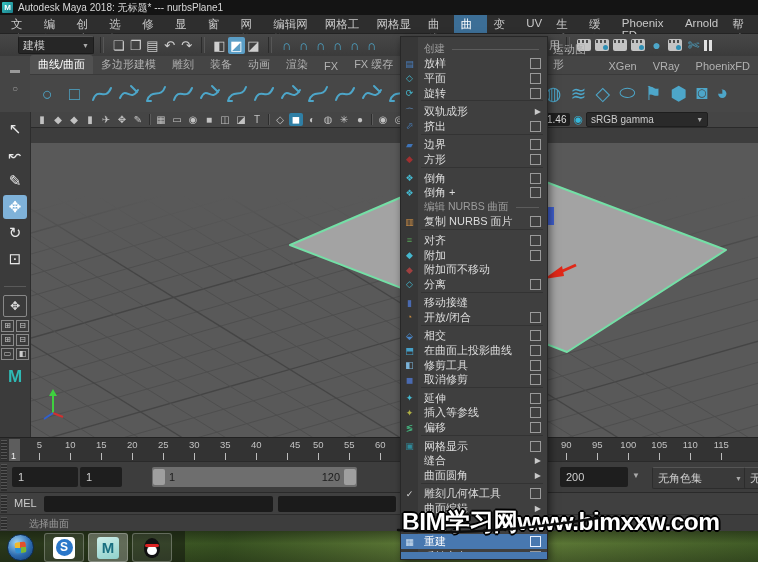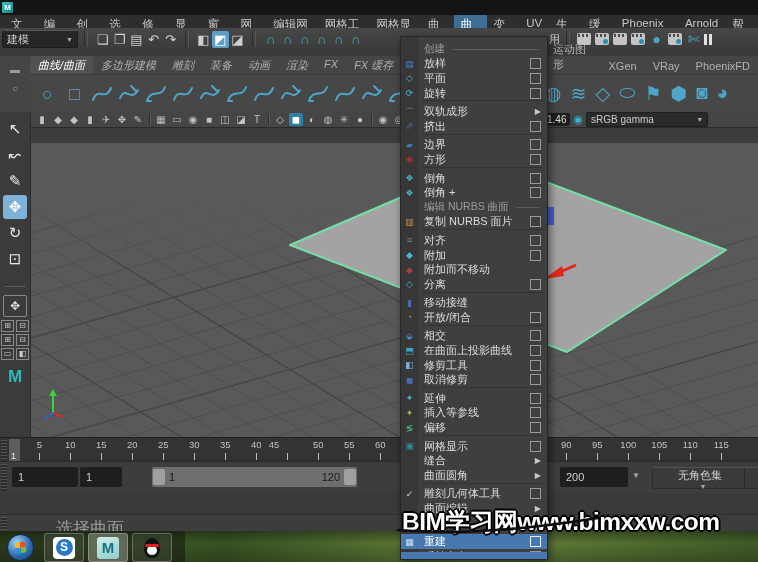--- a/index.html
+++ b/index.html
@@ -12,38 +12,38 @@
   #titlebar{top:0;height:15px;background:#141414;display:flex;align-items:center;color:#d8d8d8;font-size:10px;}
   .mya-ic{width:11px;height:11px;margin:0 5px 0 2px;background:linear-gradient(135deg,#35c4c0,#1b7f8c);
     color:#fff;font-size:8px;font-weight:bold;display:flex;align-items:center;justify-content:center;border-radius:1px;}
 
   
   #menubar{top:15px;height:18px;background:#2e2e2e;border-bottom:1px solid #232323;display:flex;align-items:stretch;padding-left:4px;}
   .mb-item{color:#c8c8c8;font-size:11.5px;padding:2px 7px 0 7px;}
   .mb-item.active{background:#3c6e96;color:#fff;}
 
   
-  #statusline{top:28px;height:22px;background:linear-gradient(#474747,#3b3b3b);display:flex;align-items:center;gap:3px;padding-left:2px;}
+  #statusline{top:34px;height:22px;background:linear-gradient(#474747,#3b3b3b);display:flex;align-items:center;gap:3px;padding-left:18px;}
   .dropdown{background:#262626;border:1px solid #1c1c1c;border-top-color:#555;color:#ccc;font-size:11px;
     display:flex;align-items:center;justify-content:space-between;padding:0 4px;height:16px;border-radius:2px;}
   .dd-arrow{font-size:7px;color:#aaa;margin-left:6px;}
   .sl-sep{width:2px;height:16px;border-left:1px solid #2b2b2b;border-right:1px solid #565656;margin:0 3px;}
   .sl-ic{color:#cfcfcf;font-size:13px;width:17px;height:17px;display:flex;align-items:center;justify-content:center;border-radius:2px;}
   .sl-ic.teal{color:#4da6c9;font-weight:bold;}
   .sl-ic.active{background:#5b9ec6;color:#fff;}
   .clap{width:14px;height:12px;background:#c4c4c4;border-radius:2px;position:relative;margin:0 1px;}
   .clap::before{content:"";position:absolute;top:1px;left:1px;right:1px;height:3px;
     background:repeating-linear-gradient(90deg,#4c4c4c 0 2px,#c4c4c4 2px 4px);}
   .clap.dot::after{content:"";position:absolute;right:1px;bottom:1px;width:5px;height:5px;border-radius:50%;background:#2e8fb4;}
   #sl-right{position:absolute;left:549px;top:0;height:22px;display:flex;align-items:center;gap:3px;color:#ccc;font-size:11px;}
   .pausebars{display:flex;gap:2px;}.pausebars i{width:3px;height:11px;background:#e0e0e0;}
 
   
   #shelf{top:56px;height:56px;background:#454545;}
-  #shelf-tabs{position:absolute;top:0;left:30px;right:0;height:18px;display:flex;align-items:flex-start;font-style:italic;}
+  #shelf-tabs{position:absolute;top:0;left:30px;right:0;height:18px;display:flex;align-items:flex-end;}
   .sh-tab{color:#b2b2b2;font-size:11px;padding:2px 8px;}
   .sh-tab.active{color:#fff;background:#515151;border-radius:3px 3px 0 0;}
   #shelf-tabs-right{position:absolute;left:545px;top:0;height:18px;display:flex;align-items:flex-end;}
   #shelf-icons{position:absolute;top:18px;left:30px;right:0;height:38px;background:#474747;display:flex;align-items:center;gap:4px;padding-left:6px;border-top:1px solid #3a3a3a;}
   .shelf-glyph{width:23px;height:26px;display:flex;align-items:center;justify-content:center;color:#4da6c9;font-size:18px;}
   .shelf-glyph svg{display:block;}
   #shelf-icons-right{position:absolute;top:18px;left:545px;height:38px;display:flex;align-items:center;gap:9px;}
   .shelf-solid{color:#4da6c9;font-size:19px;}
   .sh-vsep{width:1px;height:24px;background:#bdbdbd;margin-left:3px;}
   #shelf-side{position:absolute;left:0;top:0;width:30px;height:56px;display:flex;flex-direction:column;align-items:center;gap:8px;padding-top:8px;color:#9a9a9a;}
@@ -82,28 +82,28 @@
   .tick-label{position:absolute;top:1px;color:#c2c2c2;font-size:9.5px;transform:translateX(-50%);}
   .tick-mark{position:absolute;bottom:2px;width:1px;height:7px;background:#bdbdbd;}
 
   
   #rangebar{top:461px;height:31px;background:#3d3d3d;border-top:1px solid #2a2a2a;display:block;}
   .rb-field{position:absolute;top:5px;height:20px;background:#1e1e1e;color:#cfcfcf;font-size:11px;line-height:20px;padding-left:6px;border-radius:2px;}
   #rslider{position:absolute;left:152px;top:5px;width:205px;height:20px;background:#6e6e6e;border-radius:2px;}
   .rs-handle{position:absolute;top:2px;width:12px;height:16px;background:#9f9f9f;border-radius:2px;}
   .rs-lab{position:absolute;top:0;height:20px;line-height:20px;font-size:11px;color:#1d1d1d;}
   .rb-dd{position:absolute;top:5px;height:20px;background:#3a3a3a;border:1px solid #2c2c2c;border-top-color:#555;
-    color:#ccc;font-size:11px;display:flex;align-items:center;justify-content:space-between;padding:0 5px;border-radius:2px;flex-direction:column;}
+    color:#ccc;font-size:11px;display:flex;align-items:center;justify-content:space-between;padding:0 5px;border-radius:2px;}
 
   
   #melrow{top:492px;height:22px;background:#404040;border-top:1px solid #2a2a2a;}
   #mel-label{position:absolute;left:14px;top:4px;color:#ccc;font-size:11px;}
   .mel-field{position:absolute;top:3px;height:16px;background:#1b1b1b;border-radius:2px;}
   #helprow{top:514px;height:17px;background:#3d3d3d;border-top:1px solid #2e2e2e;}
-  #help-text{position:absolute;left:56px;top:2px;color:#9b9b9b;font-size:17px;}
+  #help-text{position:absolute;left:29px;top:2px;color:#9b9b9b;font-size:10px;}
 
   
   #taskbar{top:531px;height:31px;background:linear-gradient(100deg,#5d8236 0%,#47682a 30%,#85a94d 62%,#527430 100%);}
   #taskbar::before{content:"";position:absolute;inset:0;background:linear-gradient(rgba(10,14,8,.55),rgba(10,14,8,.25) 40%,rgba(10,14,8,.45));}
   #tb-darkzone{position:absolute;left:0;top:0;width:185px;height:31px;background:rgba(18,22,14,.55);}
   .tb-btn{position:absolute;top:2px;width:38px;height:27px;border:1px solid rgba(255,255,255,.25);border-radius:3px;
     background:rgba(255,255,255,.08);display:flex;align-items:center;justify-content:center;}
   .tb-btn.active{background:rgba(255,255,255,.28);}
   #start-orb{position:absolute;left:7px;top:3px;width:25px;height:25px;border-radius:50%;
     background:radial-gradient(circle at 35% 30%,#9fd4f5,#2d6cb0 55%,#123a6e);border:1px solid #0d2b52;display:flex;align-items:center;justify-content:center;}
@@ -139,20 +139,21 @@
     text-shadow:-2px 0 0 #000,2px 0 0 #000,0 -2px 0 #000,0 2px 0 #000,-1px -1px 0 #000,1px 1px 0 #000,-1px 1px 0 #000,1px -1px 0 #000;}
   #annot{position:absolute;left:0;top:0;z-index:41;pointer-events:none;}
 </style>
 </head>
 <body>
 
 <div class="screen">
 
   <div class="band" id="titlebar">
     <div class="mya-ic">M</div>
+    <span>Autodesk Maya 2018: 无标题*  ---  nurbsPlane1</span>
   </div>
 
   <div class="band" id="menubar">
       <div class="mb-item">文件</div>
       <div class="mb-item">编辑</div>
       <div class="mb-item">创建</div>
       <div class="mb-item">选择</div>
       <div class="mb-item">修改</div>
       <div class="mb-item">显示</div>
       <div class="mb-item">窗口</div>
@@ -465,21 +466,21 @@
         <span class="tick-label" style="left: 132.3px;">20</span>
         <span class="tick-mark" style="left: 132.3px;"></span>
         <span class="tick-label" style="left: 163.3px;">25</span>
         <span class="tick-mark" style="left: 163.3px;"></span>
         <span class="tick-label" style="left: 194.3px;">30</span>
         <span class="tick-mark" style="left: 194.3px;"></span>
         <span class="tick-label" style="left: 225.3px;">35</span>
         <span class="tick-mark" style="left: 225.3px;"></span>
         <span class="tick-label" style="left: 256.3px;">40</span>
         <span class="tick-mark" style="left: 256.3px;"></span>
-        <span class="tick-label" style="left: 274px; text-align: center;">45</span>
+        <span class="tick-label" style="left: 295px; text-align: center;">45</span>
         <span class="tick-mark" style="left: 287.3px;"></span>
         <span class="tick-label" style="left: 318.3px;">50</span>
         <span class="tick-mark" style="left: 318.3px;"></span>
         <span class="tick-label" style="left: 349.3px;">55</span>
         <span class="tick-mark" style="left: 349.3px;"></span>
         <span class="tick-label" style="left: 380.3px;">60</span>
         <span class="tick-mark" style="left: 380.3px;"></span>
         <span class="tick-label" style="left: 411.3px;">65</span>
         <span class="tick-mark" style="left: 411.3px;"></span>
         <span class="tick-label" style="left: 442.3px;">70</span>
@@ -519,20 +520,26 @@
     <span style="position:absolute;left:632px;top:9px;color:#aaa;font-size:8px;">▼</span>
     <div class="rb-dd" style="left:652px;width:84px">
       <span>无角色集</span>
       <span class="dd-arrow">▼</span>
     </div>
     <div class="rb-dd" style="left:744px;width:30px">
       <span>无</span>
     </div>
   </div>
 
+  <div class="band" id="melrow">
+    <div class="grip"></div>
+    <span id="mel-label">MEL</span>
+    <div class="mel-field" style="left:44px;width:229px"></div>
+    <div class="mel-field" style="left:278px;width:118px"></div>
+  </div>
 
   <div class="band" id="helprow">
     <div class="grip"></div>
     <span id="help-text">选择曲面</span>
   </div>
 
   <div class="band" id="taskbar">
     <div id="tb-darkzone"></div>
     <div id="start-orb">
         <div class="winflag"></div>

